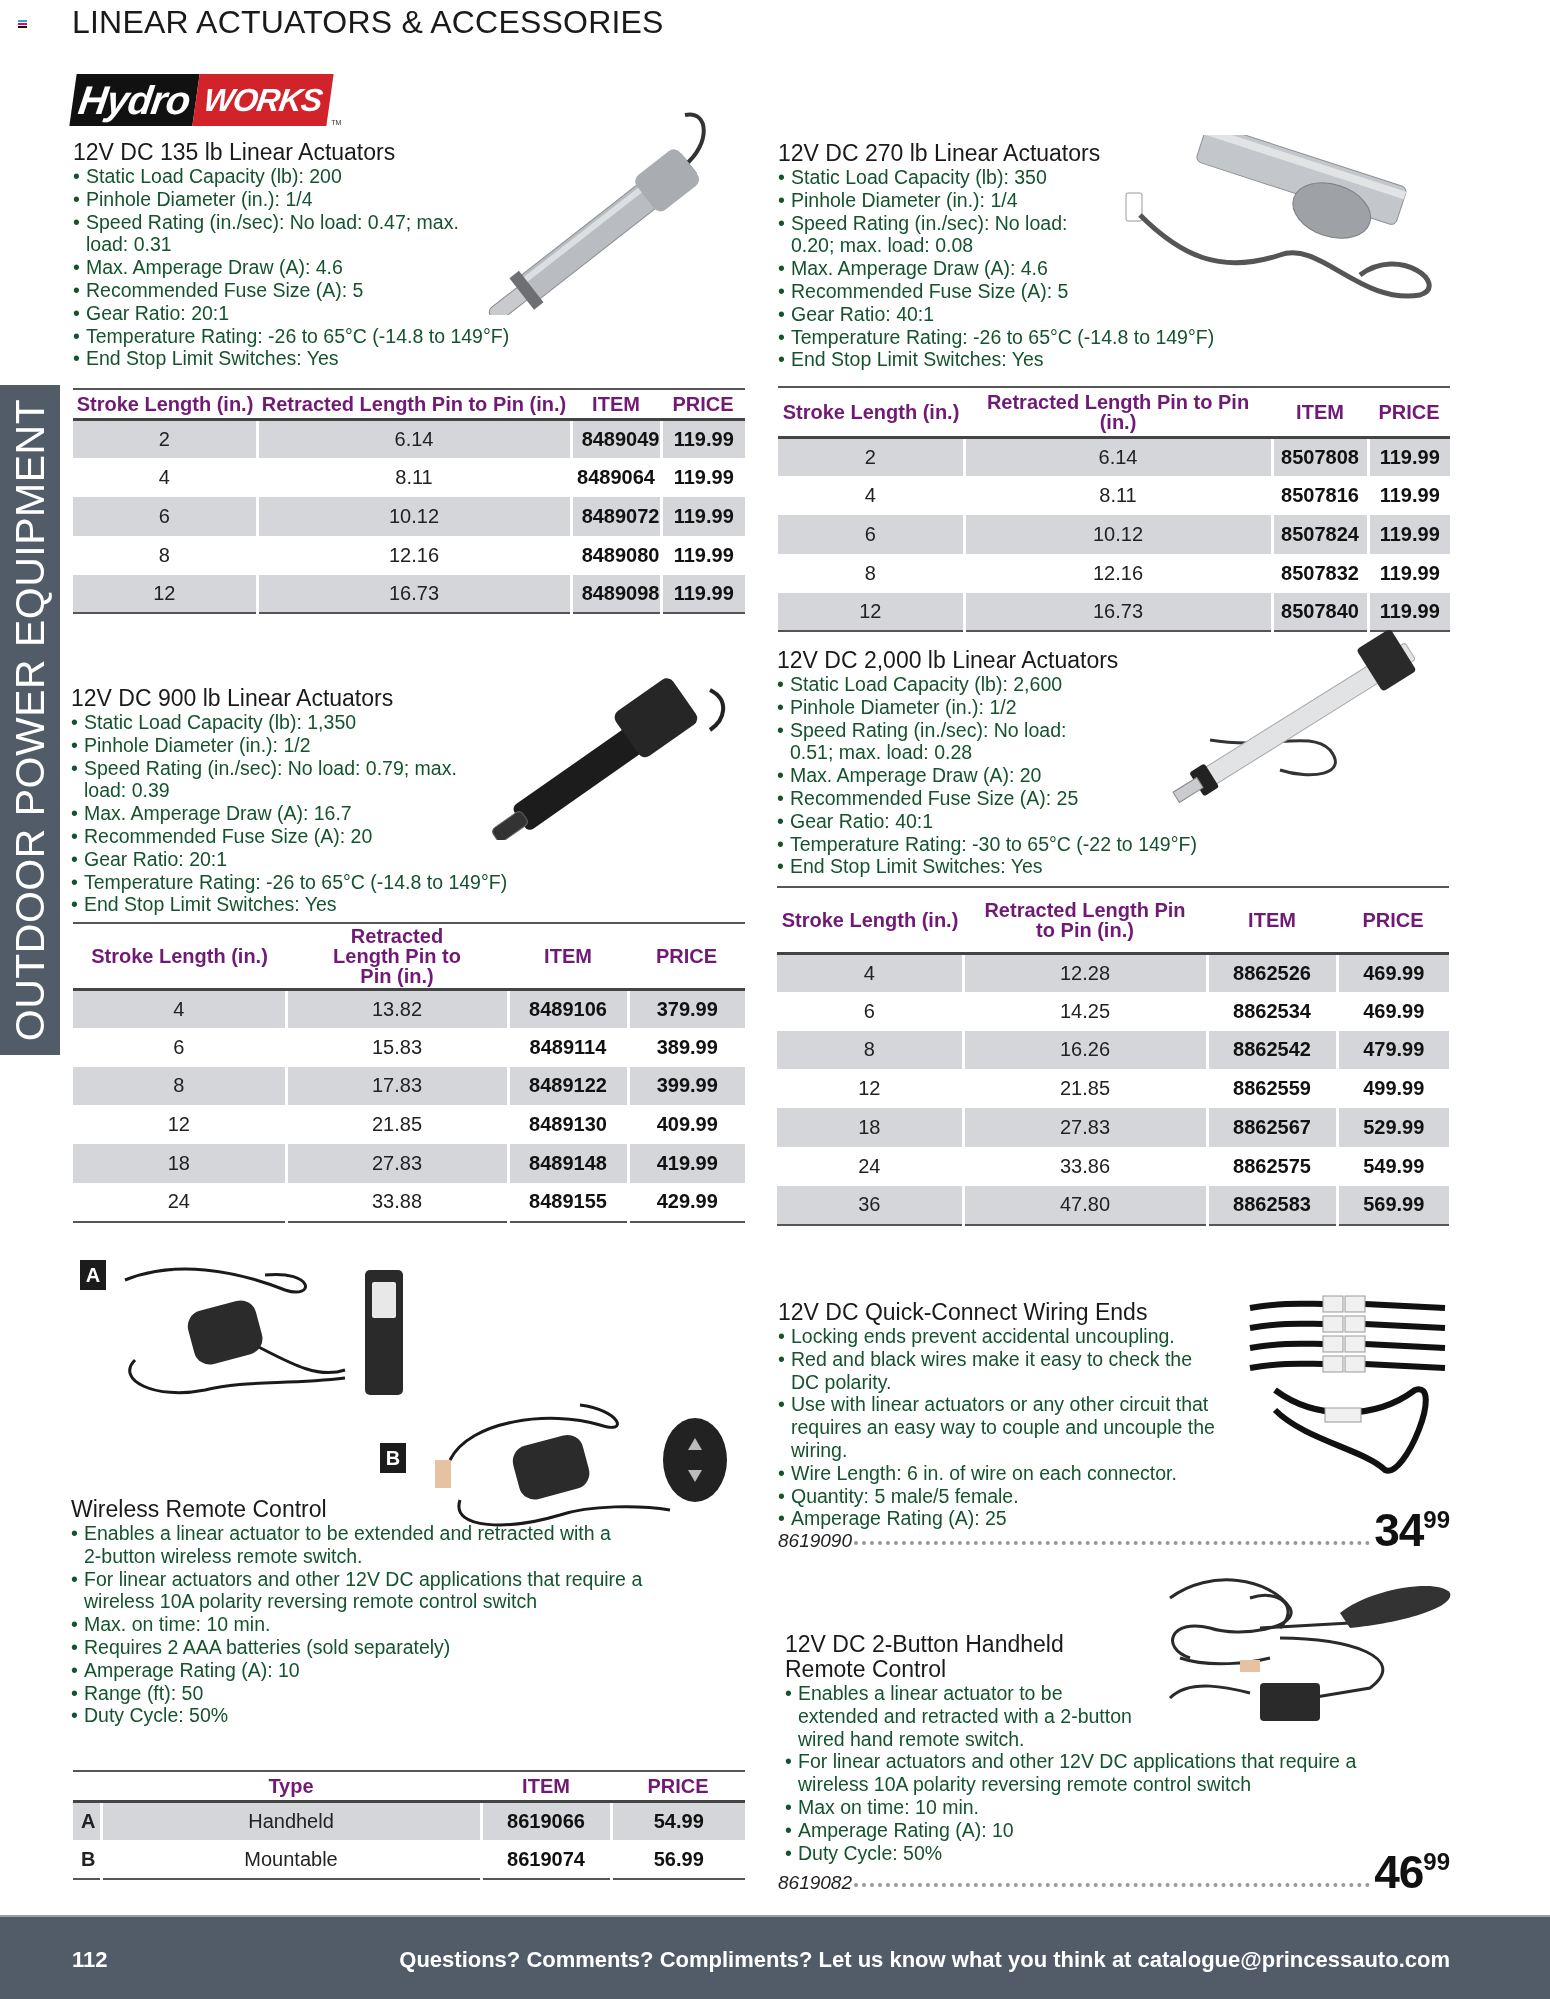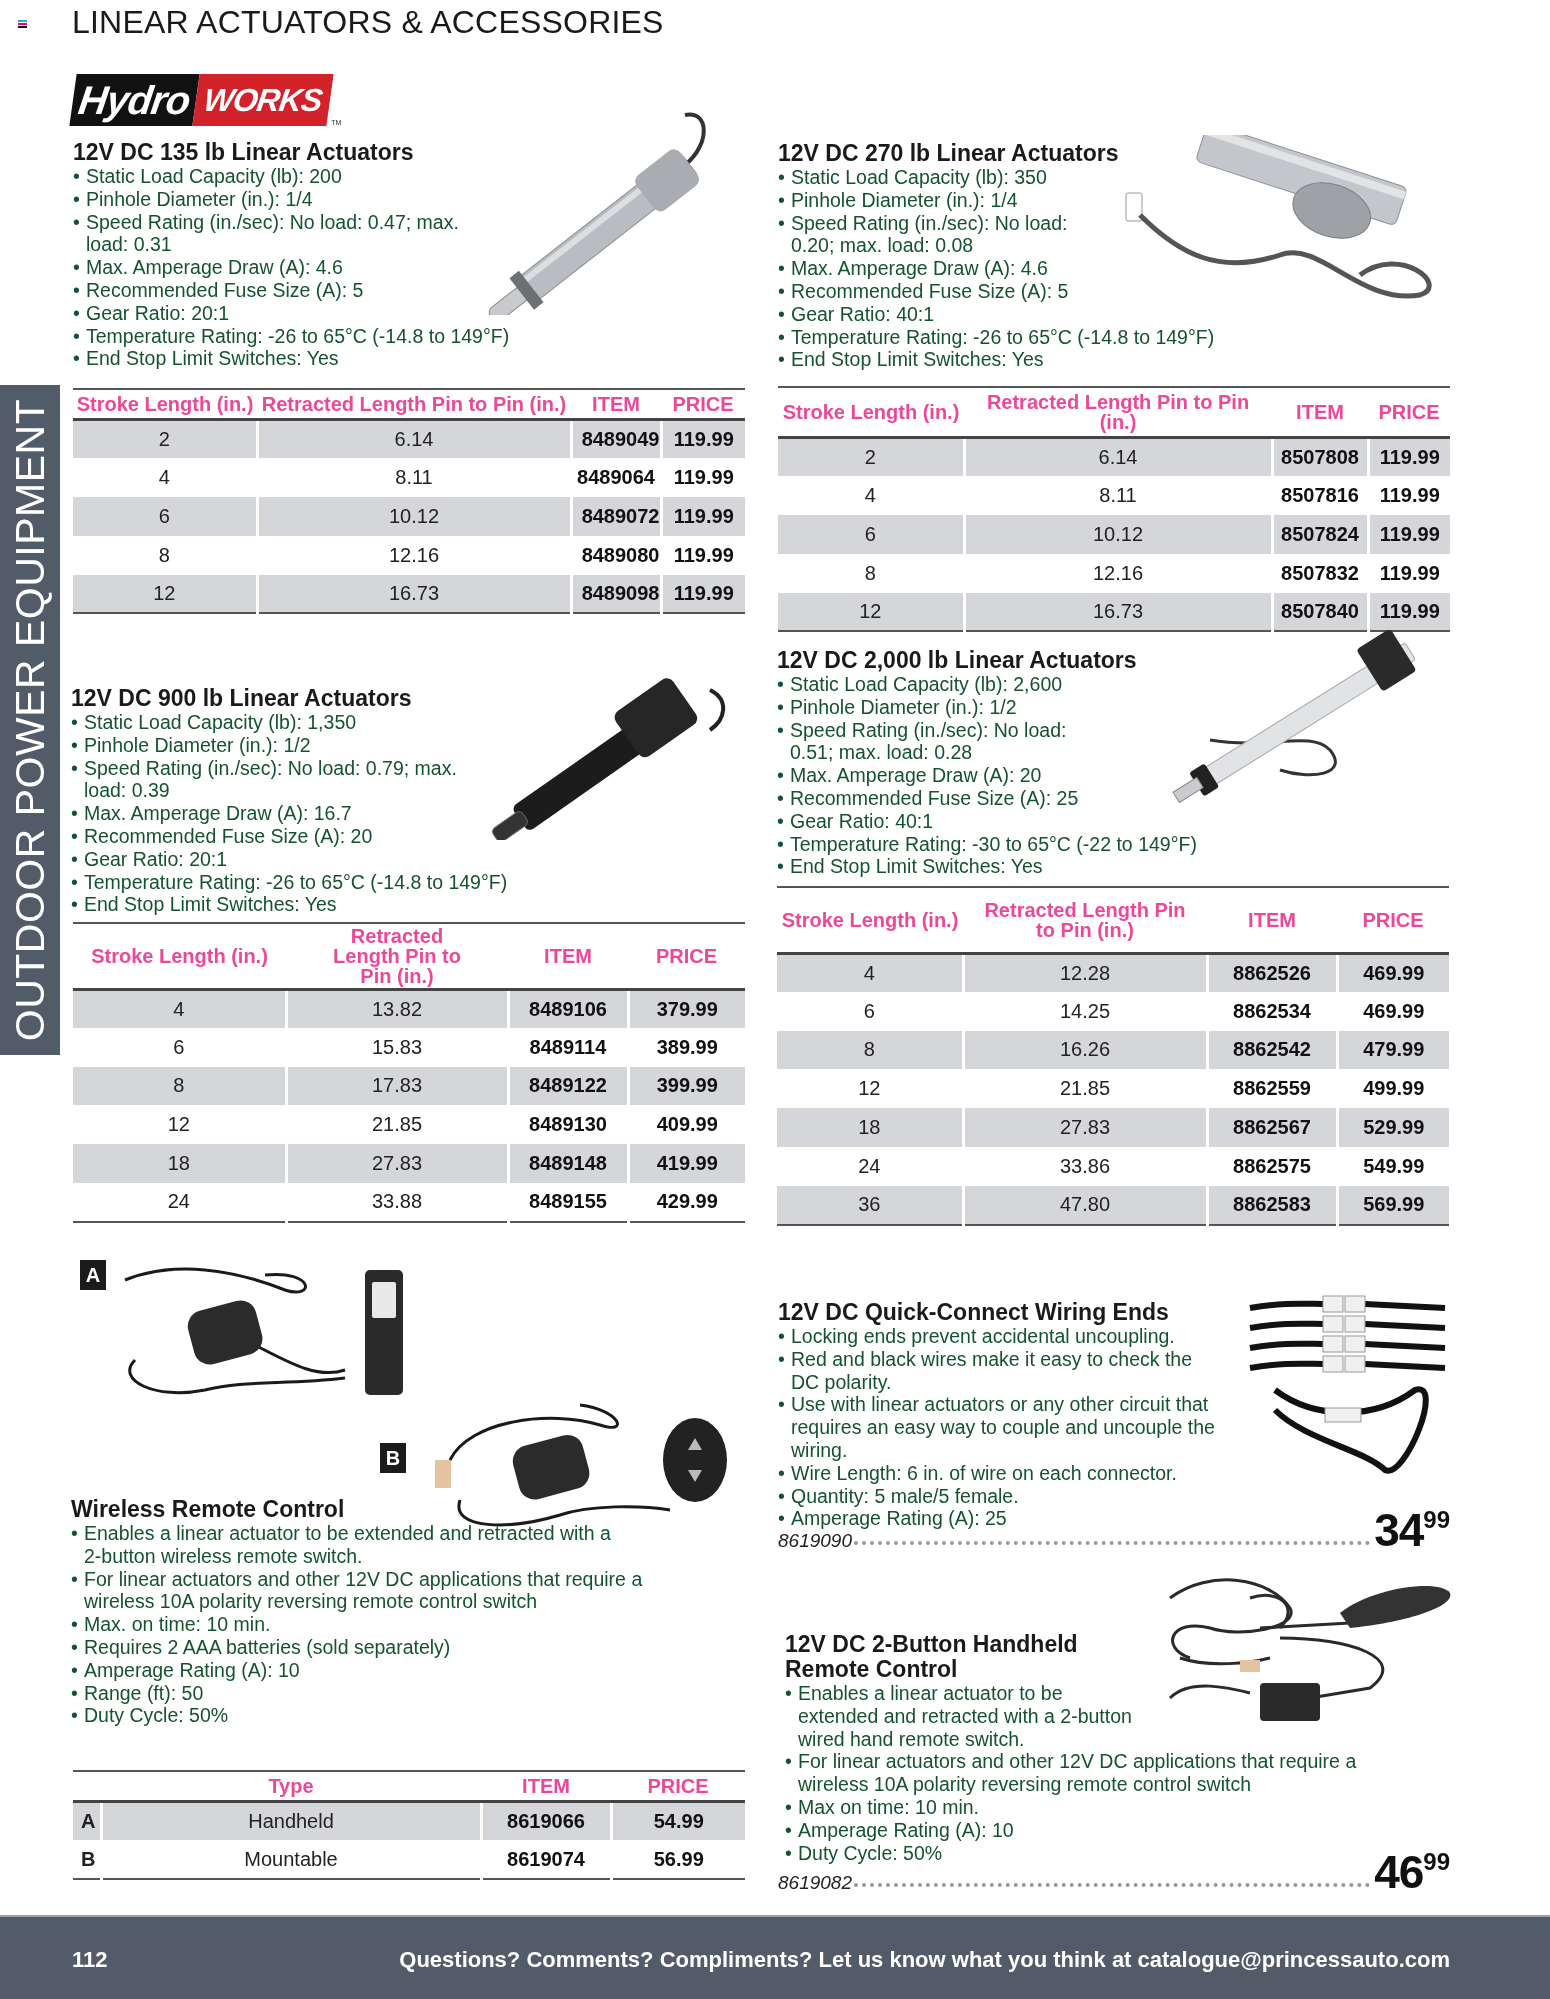--- a/index.html
+++ b/index.html
@@ -13,27 +13,27 @@
 
   .side-tab { position: absolute; left: 0; top: 385px; width: 60px; height: 670px; background: #525c69; }
   .side-tab span { position: absolute; left: 50%; top: 50%; transform: translate(-50%, -50%) rotate(-90deg); white-space: nowrap; color: #fff; font-size: 41px; font-weight: 400; letter-spacing: 0.5px; }
 
   .brand-logo { position: absolute; left: 73px; top: 74px; height: 52px; display: flex; }
   .brand-logo .b1 { background: #111; color: #fff; font-style: italic; font-weight: 900; font-size: 40px; padding: 0 6px 0 6px; line-height: 52px; transform: skewX(-8deg); letter-spacing: -1px; }
   .brand-logo .b2 { background: #d2232a; color: #fff; font-style: italic; font-weight: 900; font-size: 32px; padding: 0 8px; line-height: 52px; transform: skewX(-8deg); letter-spacing: -1px; }
   .brand-logo .tm { font-size: 7px; align-self: flex-end; color: #333; margin-left: 2px; }
 
   .product { position: absolute; }
-  .product h2 { font-size: 23px; font-weight: 700; color: #1a1a1a; line-height: 24px; margin-bottom: 1px; }
+  .product h2 { font-size: 23px; font-weight: 400; color: #1a1a1a; line-height: 24px; margin-bottom: 1px; }
   .product ul { list-style: none; }
   .product li { font-size: 19.5px; line-height: 22.8px; color: #14532d; padding-left: 13px; position: relative; }
   .product li::before { content: "\2022"; position: absolute; left: 0; top: 0; }
 
   .spec-table { position: absolute; border-collapse: collapse; font-size: 20px; }
-  .spec-table thead th { font-weight: 700; font-size: 20px; color: #ec4899; text-align: center; padding: 4px 2px; border-top: 2px solid #555; border-bottom: 3px solid #444; line-height: 20px; }
+  .spec-table thead th { font-weight: 700; font-size: 20px; color: #701a75; text-align: center; padding: 4px 2px; border-top: 2px solid #555; border-bottom: 3px solid #444; line-height: 20px; }
   .spec-table td { text-align: center; height: 38.8px; color: #222; }
   .spec-table tbody tr:nth-child(odd) td { background: #d5d6d9; }
   .spec-table tbody tr:last-child td { border-bottom: 2px solid #555; }
   .spec-table td + td { border-left: 3px solid #fff; }
   .spec-table td.item, .spec-table td.price { font-weight: 700; color: #111; }
   .spec-table td.label { font-weight: 700; text-align: left; padding-left: 8px; }
 
   .img { position: absolute; }
 
   .letter-badge { position: absolute; width: 26px; height: 30px; background: #1b1b1b; color: #fff; font-weight: 700; font-size: 20px; text-align: center; line-height: 30px; }

